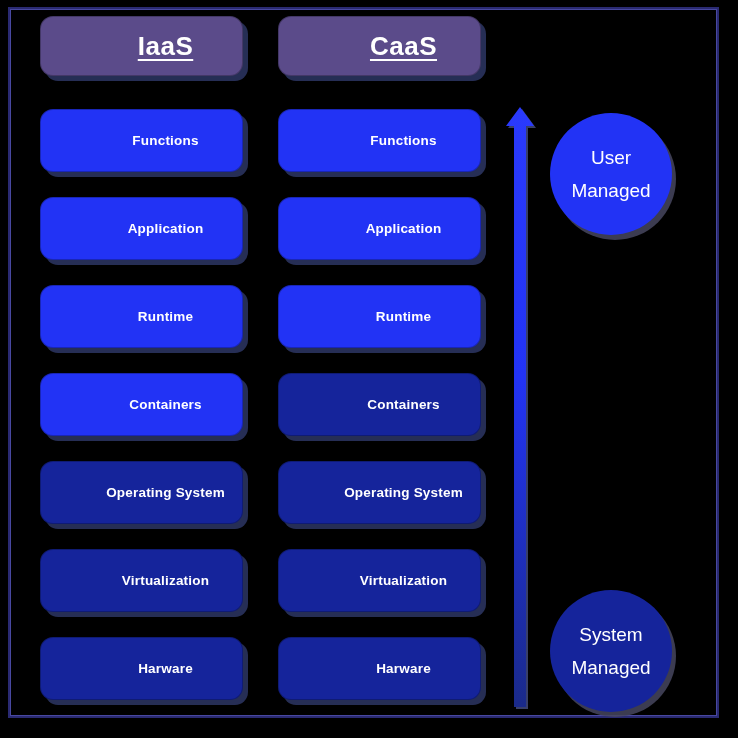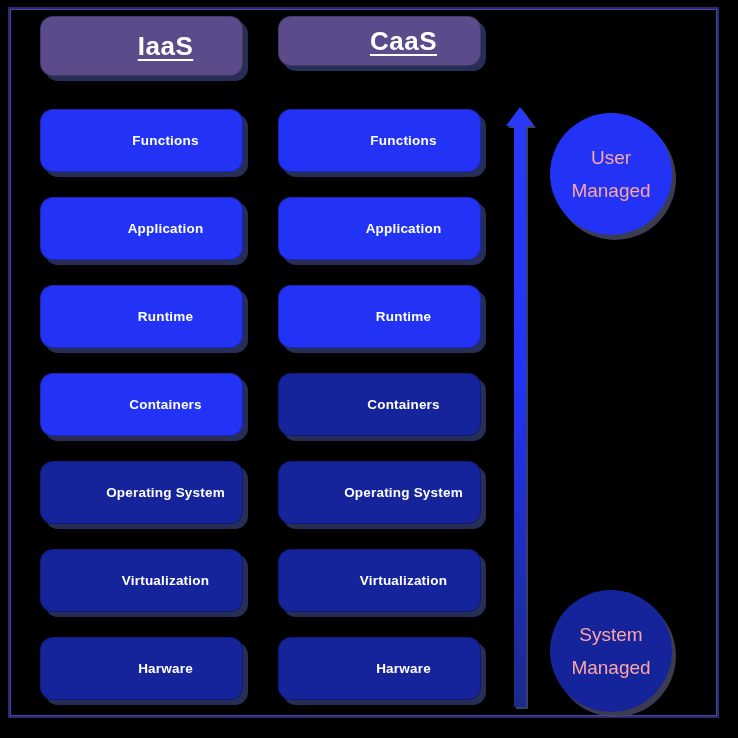--- a/index.html
+++ b/index.html
@@ -64,21 +64,21 @@
   }
 
   
   .mgmt-circle {
     position: absolute;
     border-radius: 50%;
     display: flex;
     flex-direction: column;
     align-items: center;
     justify-content: center;
-    color: #fca5a5;
+    color: #ffffff;
     font-size: 19px;
     line-height: 1.75;
     text-align: center;
     box-shadow: 4px 5px 0px 0px rgba(70,70,95,0.85);
   }
 
   
   #arrow-wrap {
     position: absolute;
     left: 503px;
@@ -98,21 +98,21 @@
 
   <div id="columns-root">
       <div class="layer-box header" style="left: 40px; top: 16px; width: 203px; height: 60px; background: rgb(91, 75, 138);">IaaS</div>
       <div class="layer-box" style="left: 40px; top: 109px; width: 203px; height: 63px; background: rgb(34, 51, 245);">Functions</div>
       <div class="layer-box" style="left: 40px; top: 197px; width: 203px; height: 63px; background: rgb(34, 51, 245);">Application</div>
       <div class="layer-box" style="left: 40px; top: 285px; width: 203px; height: 63px; background: rgb(34, 51, 245);">Runtime</div>
       <div class="layer-box" style="left: 40px; top: 373px; width: 203px; height: 63px; background: rgb(34, 51, 245);">Containers</div>
       <div class="layer-box" style="left: 40px; top: 461px; width: 203px; height: 63px; background: rgb(21, 36, 155);">Operating System</div>
       <div class="layer-box" style="left: 40px; top: 549px; width: 203px; height: 63px; background: rgb(21, 36, 155);">Virtualization</div>
       <div class="layer-box" style="left: 40px; top: 637px; width: 203px; height: 63px; background: rgb(21, 36, 155);">Harware</div>
-      <div class="layer-box header" style="left: 278px; top: 16px; width: 203px; height: 50px; background: rgb(91, 75, 138);">CaaS</div>
+      <div class="layer-box header" style="left: 278px; top: 16px; width: 203px; height: 60px; background: rgb(91, 75, 138);">CaaS</div>
       <div class="layer-box" style="left: 278px; top: 109px; width: 203px; height: 63px; background: rgb(34, 51, 245);">Functions</div>
       <div class="layer-box" style="left: 278px; top: 197px; width: 203px; height: 63px; background: rgb(34, 51, 245);">Application</div>
       <div class="layer-box" style="left: 278px; top: 285px; width: 203px; height: 63px; background: rgb(34, 51, 245);">Runtime</div>
       <div class="layer-box" style="left: 278px; top: 373px; width: 203px; height: 63px; background: rgb(21, 36, 155);">Containers</div>
       <div class="layer-box" style="left: 278px; top: 461px; width: 203px; height: 63px; background: rgb(21, 36, 155);">Operating System</div>
       <div class="layer-box" style="left: 278px; top: 549px; width: 203px; height: 63px; background: rgb(21, 36, 155);">Virtualization</div>
       <div class="layer-box" style="left: 278px; top: 637px; width: 203px; height: 63px; background: rgb(21, 36, 155);">Harware</div>
     </div>
 
   <div id="arrow-wrap">

